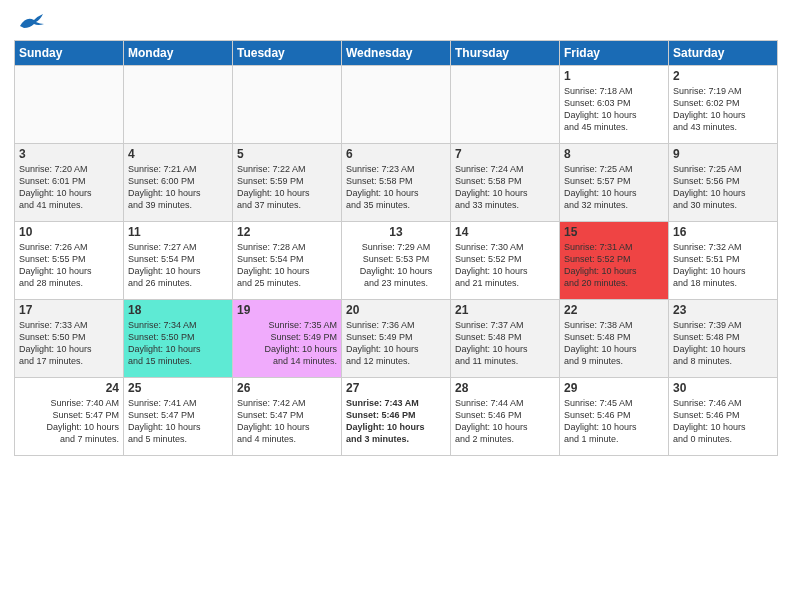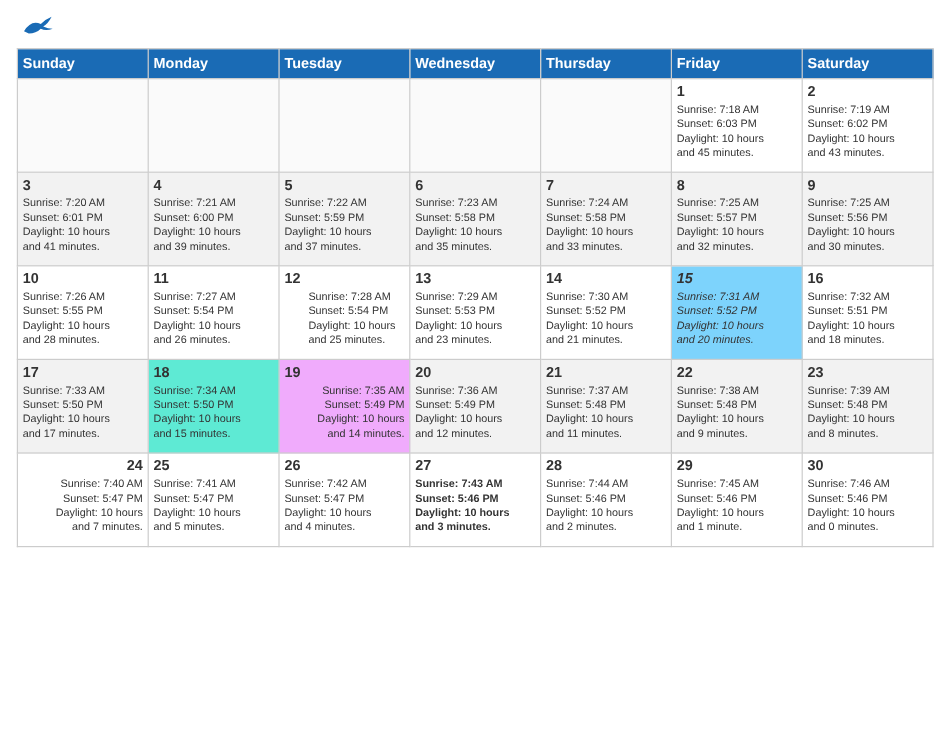--- a/index.html
+++ b/index.html
@@ -215,40 +215,40 @@
           </td>
           <td style="background: rgb(255, 255, 255);">
             <span class="day-num">11</span>
             <div class="day-info" style="white-space: pre-line;">Sunrise: 7:27 AM
 Sunset: 5:54 PM
 Daylight: 10 hours
 and 26 minutes.</div>
           </td>
           <td style="background: rgb(255, 255, 255);">
             <span class="day-num">12</span>
-            <div class="day-info" style="white-space: pre-line; margin-left: 20px;">Sunrise: 7:28 AM
+            <div class="day-info" style="white-space: pre-line;">Sunrise: 7:28 AM
 Sunset: 5:54 PM
 Daylight: 10 hours
 and 25 minutes.</div>
           </td>
-          <td style="background: rgb(255, 255, 255);">
+          <td style="background: rgb(255, 255, 255); text-align: center;">
             <span class="day-num">13</span>
             <div class="day-info" style="white-space: pre-line;">Sunrise: 7:29 AM
 Sunset: 5:53 PM
 Daylight: 10 hours
 and 23 minutes.</div>
           </td>
           <td style="background: rgb(255, 255, 255);">
             <span class="day-num">14</span>
             <div class="day-info" style="white-space: pre-line;">Sunrise: 7:30 AM
 Sunset: 5:52 PM
 Daylight: 10 hours
 and 21 minutes.</div>
           </td>
-          <td style="background: #7dd3fc; font-style: italic;">
+          <td style="background: #ef4444;">
             <span class="day-num">15</span>
             <div class="day-info" style="white-space: pre-line;">Sunrise: 7:31 AM
 Sunset: 5:52 PM
 Daylight: 10 hours
 and 20 minutes.</div>
           </td>
           <td style="background: rgb(255, 255, 255);">
             <span class="day-num">16</span>
             <div class="day-info" style="white-space: pre-line;">Sunrise: 7:32 AM
 Sunset: 5:51 PM

